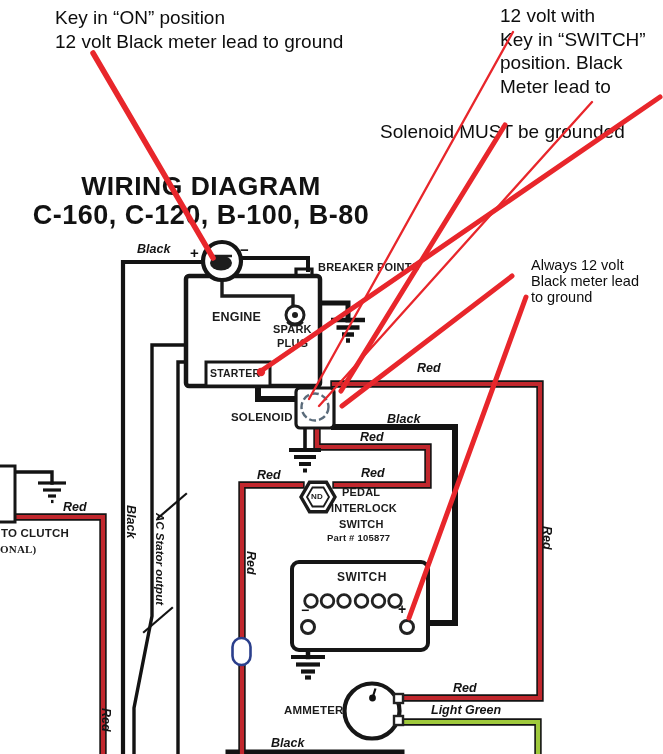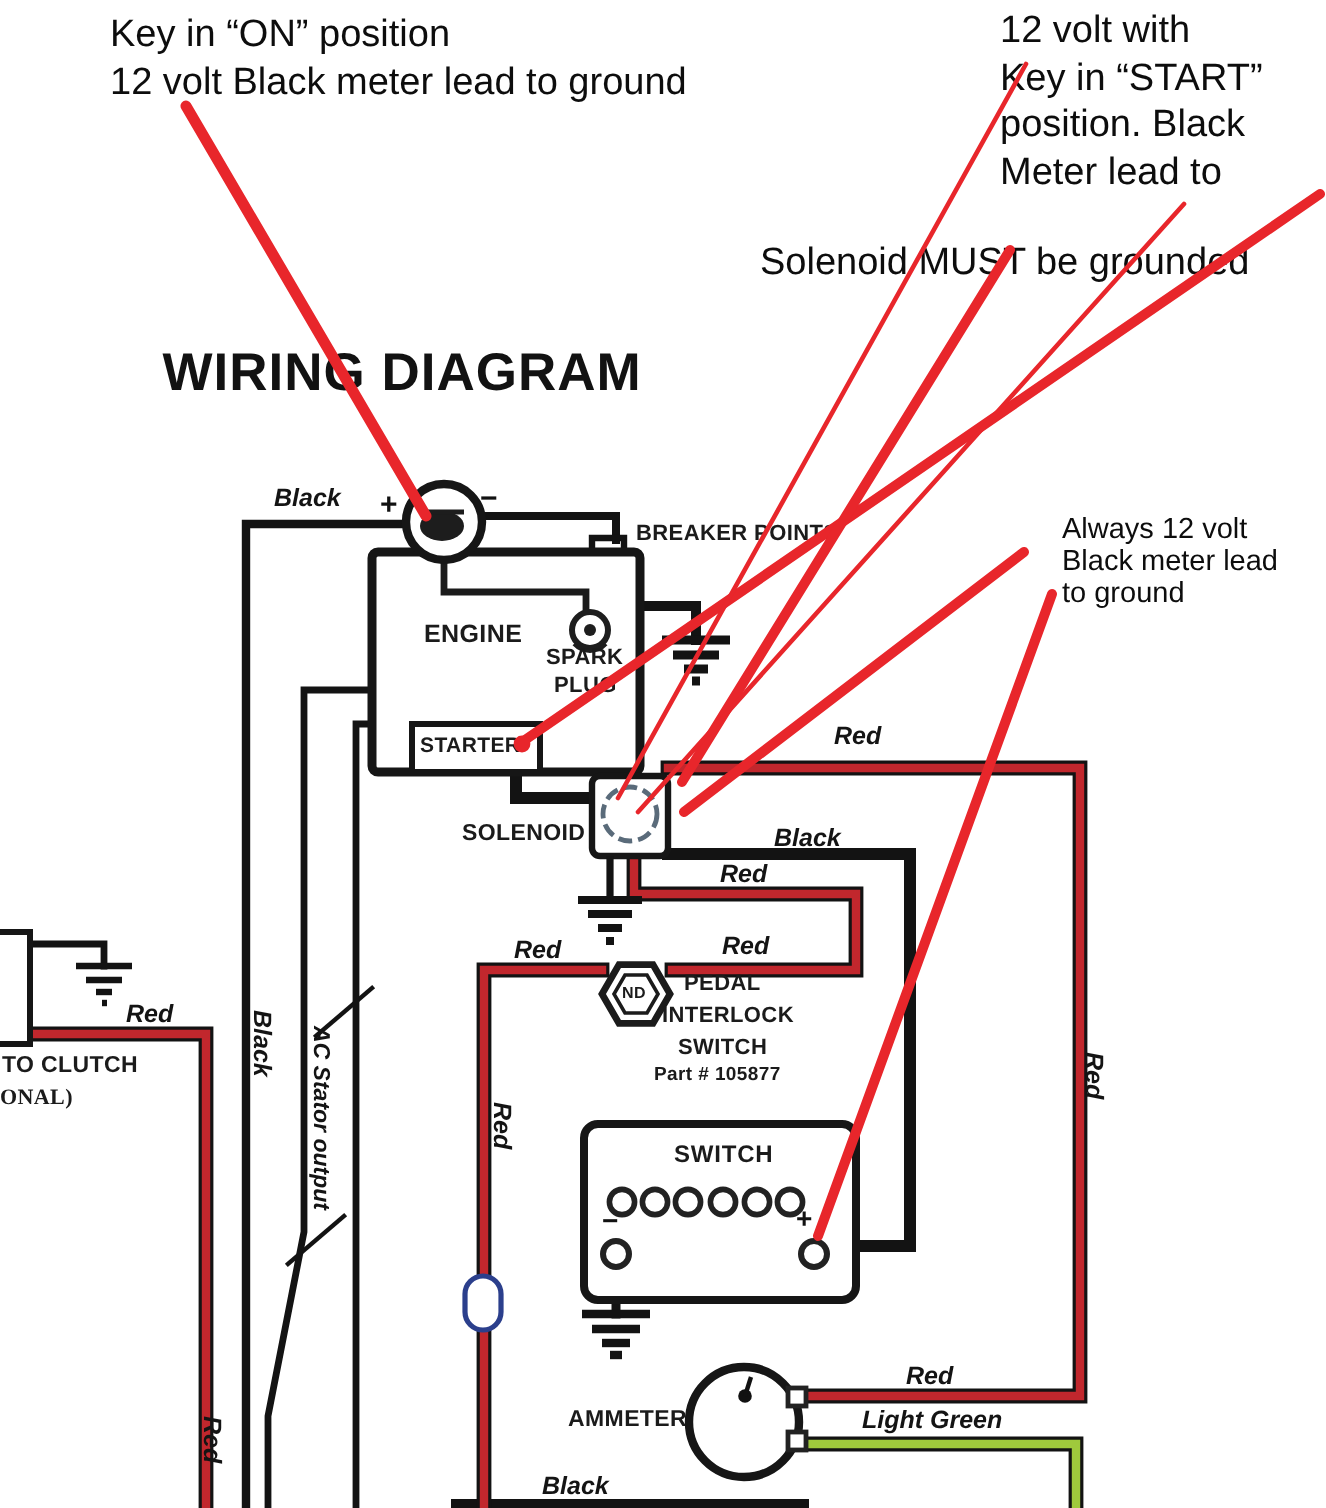--- a/index.html
+++ b/index.html
@@ -129,34 +129,35 @@
     </g>
 
     <rect x="232.5" y="638" width="18" height="27" rx="9" fill="#ffffff" stroke="#2b3f8c" stroke-width="2.6"></rect>
   </svg>
 
   <div class="lbl ann" style="left:55px;top:6px;">Key in “ON” position</div>
   <div class="lbl ann" style="left:55px;top:30px;">12 volt Black meter lead to ground</div>
 
   <div class="lbl ann" style="left:500px;top:4px;">
     <div>12 volt with</div>
-    <div>Key in “START”</div>
+    <div>Key in “SWITCH”</div>
     <div>position. Black</div>
     <div>Meter lead to</div>
   </div>
 
   <div class="lbl ann" style="left:380px;top:120px;">Solenoid MUST be grounded</div>
 
   <div class="lbl ann-sm" style="left:531px;top:258px;">
     <div>Always 12 volt</div>
     <div>Black meter lead</div>
     <div>to ground</div>
   </div>
 
   <div class="title-line" style="top:171px;font-size:26.5px;">WIRING DIAGRAM</div>
+  <div class="title-line" style="top:200px;font-size:27px;">C-160, C-120, B-100, B-80</div>
 
   <div class="comp" style="left:318px;top:261px;font-size:11px;">BREAKER POINTS</div>
   <div class="comp" style="left:212px;top:310px;font-size:12.5px;">ENGINE</div>
   <div class="comp" style="left:273px;top:323px;font-size:11px;text-align:right;">SPARK</div>
   <div class="comp" style="left:277px;top:337px;font-size:11px;">PLUG</div>
   <div class="comp" style="left:210px;top:367px;font-size:10.5px;">STARTER</div>
   <div class="comp" style="left:231px;top:411px;font-size:11.5px;">SOLENOID</div>
   <div class="comp" style="left:342px;top:486px;font-size:11px;">PEDAL</div>
   <div class="comp" style="left:331px;top:501.5px;font-size:11px;">INTERLOCK</div>
   <div class="comp" style="left:339px;top:517.5px;font-size:11px;">SWITCH</div>

